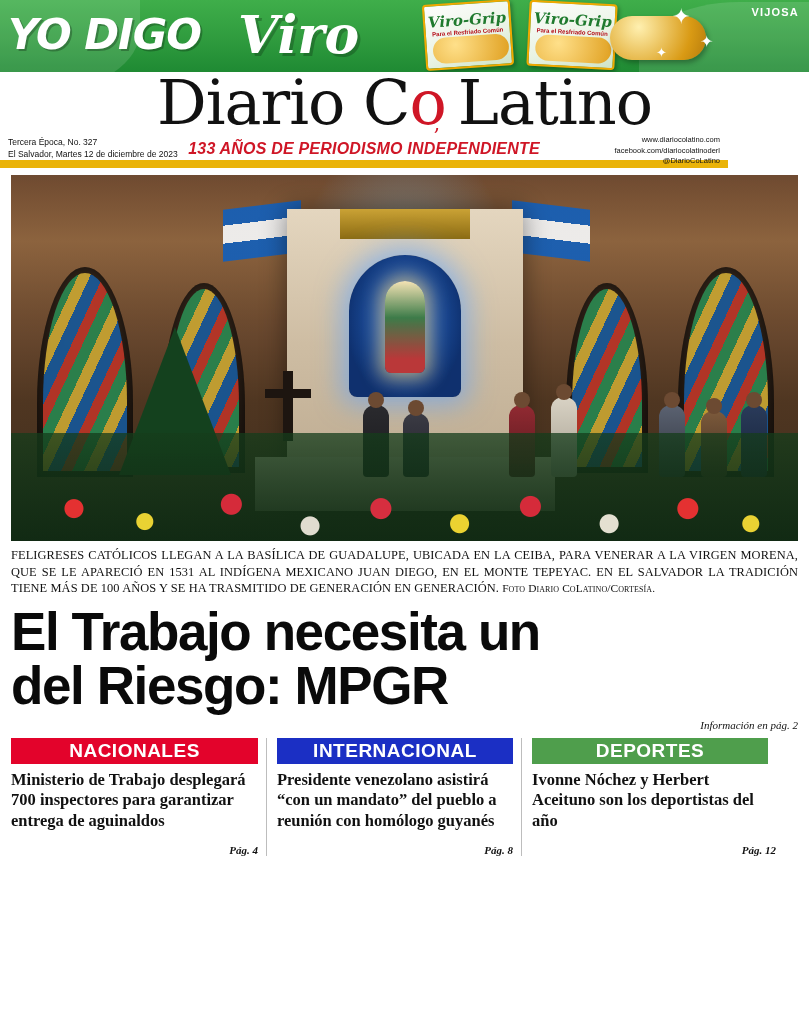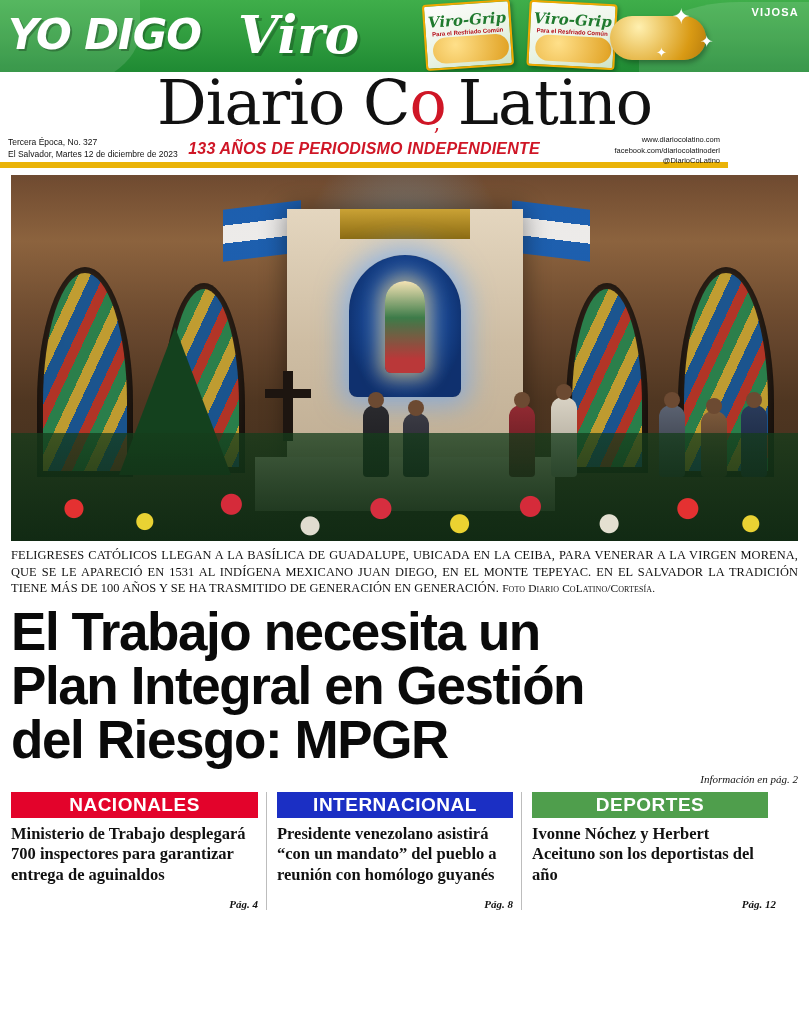--- a/index.html
+++ b/index.html
@@ -128,21 +128,21 @@
     color: #cf1626;
     vertical-align: -6px;
     margin-left: -12px;
   }
 
   
   .infobar {
     position: relative;
     width: 728px;
     height: 34px;
-    border-bottom: 6px solid #eab308;
+    border-bottom: 8px solid #eab308;
   }
   .infobar .left {
     position: absolute;
     left: 8px; top: 2px;
     font-size: 8.5px;
     line-height: 12px;
     color: #111;
   }
   .infobar .center {
     position: absolute;
@@ -486,21 +486,20 @@
   </div>
 </div>
 
 <div class="caption">
   <span>FELIGRESES CATÓLICOS LLEGAN A LA BASÍLICA DE GUADALUPE, UBICADA EN LA CEIBA, PARA VENERAR A LA VIRGEN MORENA, QUE SE LE APARECIÓ EN 1531 AL INDÍGENA MEXICANO JUAN DIEGO, EN EL MONTE TEPEYAC. EN EL SALVADOR LA TRADICIÓN TIENE MÁS DE 100 AÑOS Y SE HA TRASMITIDO DE GENERACIÓN EN GENERACIÓN.</span>
   <span class="credit">Foto Diario CoLatino/Cortesía.</span>
 </div>
 
 <div class="headline">
   <span class="l">El Trabajo necesita un</span>
-  <span class="l">Plan Integral en Gestión</span>
   <span class="l">del Riesgo: MPGR</span>
 </div>
 <div class="info-pag">Información en pág.  2</div>
 
 <div class="sections">
 
   <div class="sec nac">
     <div class="sec-tab nac">NACIONALES</div>
     <div class="sec-head">Ministerio de Trabajo desplegará 700 inspectores para garantizar entrega de aguinaldos</div>
     <div class="sec-pag">Pág. 4</div>

